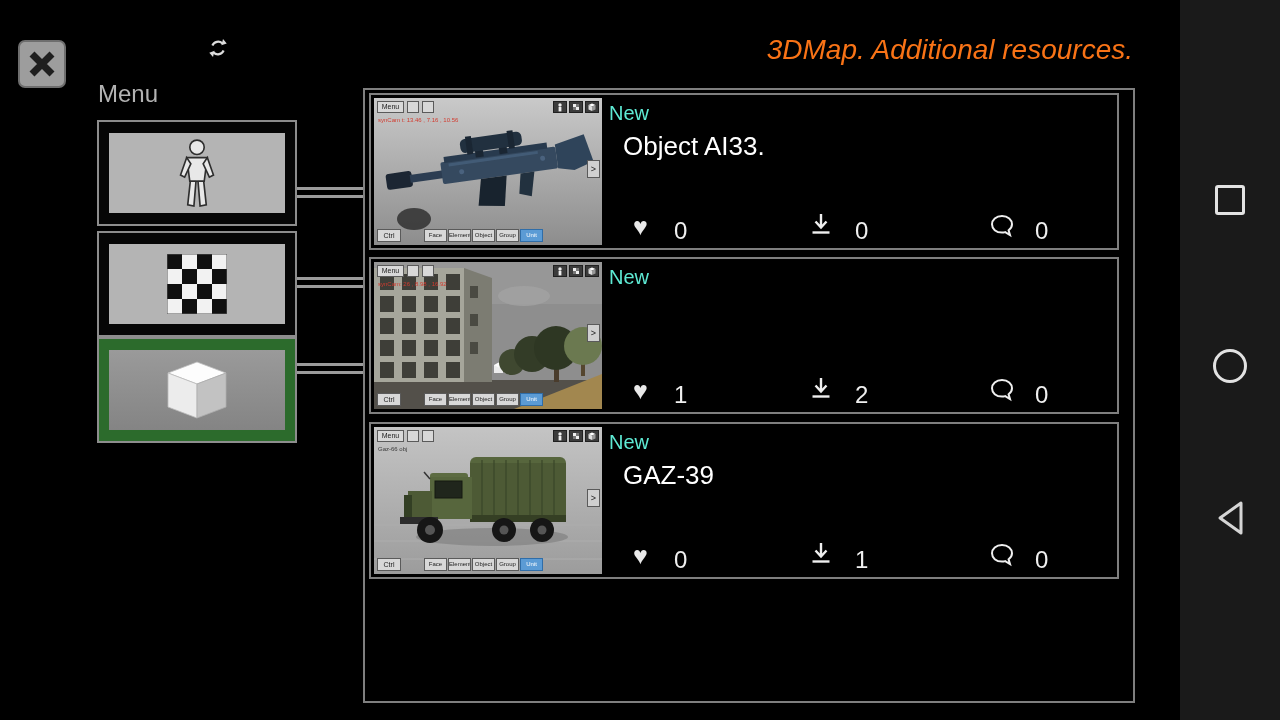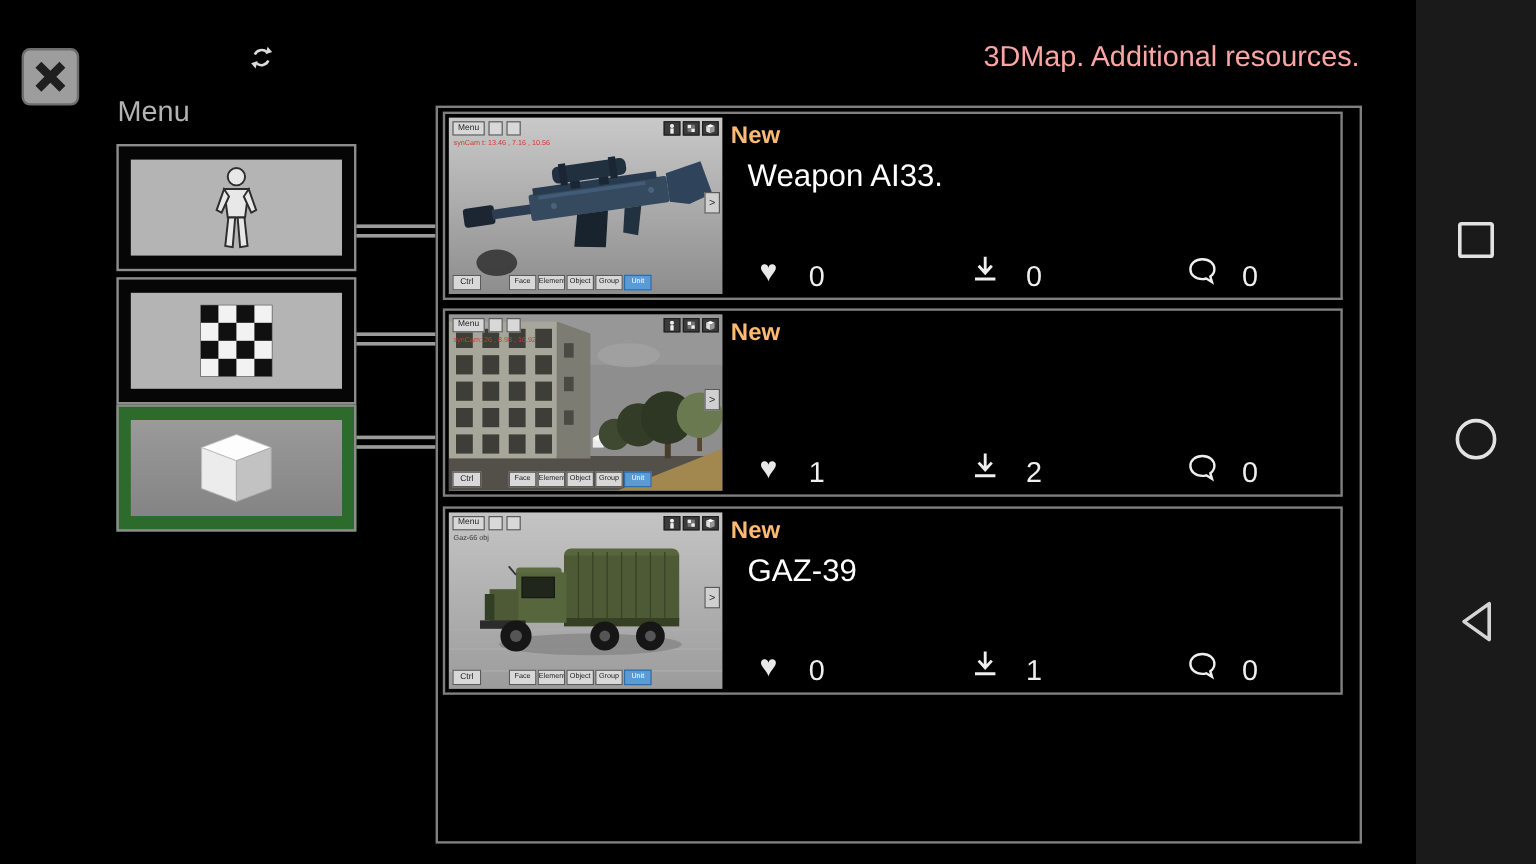--- a/index.html
+++ b/index.html
@@ -5,21 +5,21 @@
   * { margin:0; padding:0; box-sizing:border-box; }
   html,body { width:1280px; height:720px; background:#000; overflow:hidden;
               font-family:"Liberation Sans", sans-serif; }
   .screen { position:absolute; width:1280px; height:720px; background:#000; }
 
   
   .close-btn { position:absolute; left:18px; top:40px; width:48px; height:48px;
                background:#9d9d9d; border:2px solid #6e6e6e; border-radius:7px;
                display:flex; align-items:center; justify-content:center; cursor:pointer; }
   .refresh-btn { position:absolute; left:208px; top:38px; width:20px; height:20px; }
-  .app-title { position:absolute; right:147px; top:34px; font-size:24px; color:#fca5a5; }
+  .app-title { position:absolute; right:147px; top:34px; font-size:28px; color:#f97316;font-style:italic; }
 
   
   .type-label { position:absolute; left:98px; top:80px; font-size:24px; color:#b3b3b3; }
   .type-btn { position:absolute; left:97px; width:200px; height:106px;
               border:2px solid #8d8d8d; background:#060606; cursor:pointer; }
   .type-btn.selected { background:#2c6b2c; }
   .type-img { position:absolute; left:10px; right:10px; top:11px; bottom:11px;
               background:#b4b4b4; display:flex; align-items:center; justify-content:center; }
   .type-btn.selected .type-img { background:linear-gradient(#9a9a9a,#848484); }
   .connector { position:absolute; left:297px; width:66px; height:3px; background:#9b9b9b; }
@@ -47,21 +47,21 @@
   .meta.dark { color:#3a3a3a; }
   .arrow-btn { position:absolute; right:2px; top:62px; width:13px; height:18px;
                background:#d0d0d0; border:1px solid #5a5a5a; font-size:9px; color:#222;
                text-align:center; line-height:16px; }
   .tools { position:absolute; left:50px; bottom:3px; display:flex; gap:1px; }
   .tool { width:23px; height:13px; background:#d8d8d8; border:1px solid #5a5a5a;
           font-size:6px; color:#1c1c1c; text-align:center; line-height:11px; overflow:hidden; }
   .tool.active { background:#5b9bd5; border-color:#2f6da8; color:#fff; }
 
   
-  .badge { position:absolute; left:238px; top:7px; font-size:20px; color:#fdba74;font-weight:bold; }
+  .badge { position:absolute; left:238px; top:7px; font-size:20px; color:#5eead4; }
   .card-title { position:absolute; left:252px; top:36px; font-size:26px; color:#ffffff; }
   .heart-icon { position:absolute; left:262px; top:117px; font-size:25px; color:#e9e9e9; }
   .stat-count { position:absolute; top:122px; font-size:24px; color:#efefef; }
   .cnt-like { left:303px; }
   .cnt-dl { left:484px; }
   .cnt-cm { left:664px; }
   .dl-icon { position:absolute; left:437px; top:116px; }
   .cm-icon { position:absolute; left:618px; top:119px; }
 
   
@@ -205,21 +205,21 @@
         <span class="mbtn ctrl">Ctrl</span>
         <div class="tools">
           <span class="tool">Face</span>
           <span class="tool">Element</span>
           <span class="tool">Object</span>
           <span class="tool">Group</span>
           <span class="tool active">Unit</span>
         </div>
       </div>
       <span class="badge">New</span>
-      <span class="card-title">Weapon AI33.</span>
+      <span class="card-title">Object AI33.</span>
       <span class="heart-icon">♥</span>
       <span class="stat-count cnt-like">0</span>
       <svg class="dl-icon" width="26" height="26" viewBox="0 0 26 26">
         <path d="M13 3 V16 M7.5 10.5 L13 16.5 L18.5 10.5" fill="none" stroke="#efefef" stroke-width="2.4"></path>
         <path d="M4.5 21.5 H21.5" stroke="#efefef" stroke-width="2.4"></path>
       </svg>
       <span class="stat-count cnt-dl">0</span>
       <svg class="cm-icon" width="26" height="24" viewBox="0 0 26 24">
         <path d="M13 2 C7 2 3 5.8 3 10.3 C3 14.8 7 18.6 13 18.6 C14.1 18.6 15.2 18.4 16.2 18.1 L21 21 L19.6 16.3 C21.7 14.8 23 12.7 23 10.3 C23 5.8 19 2 13 2 Z" fill="none" stroke="#efefef" stroke-width="2"></path>
       </svg>

